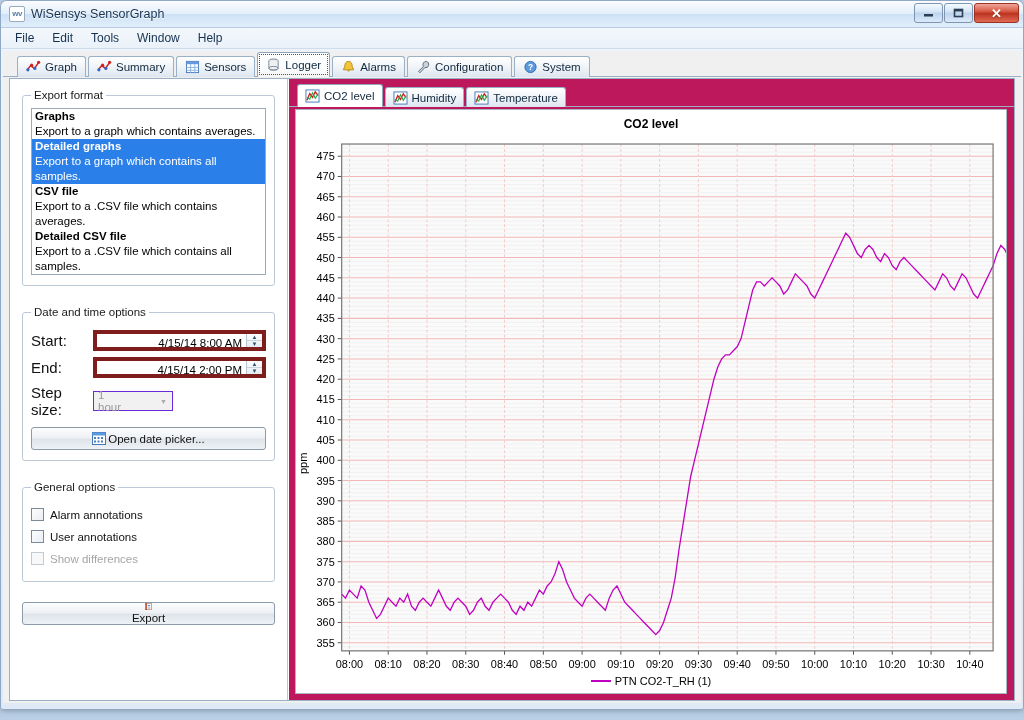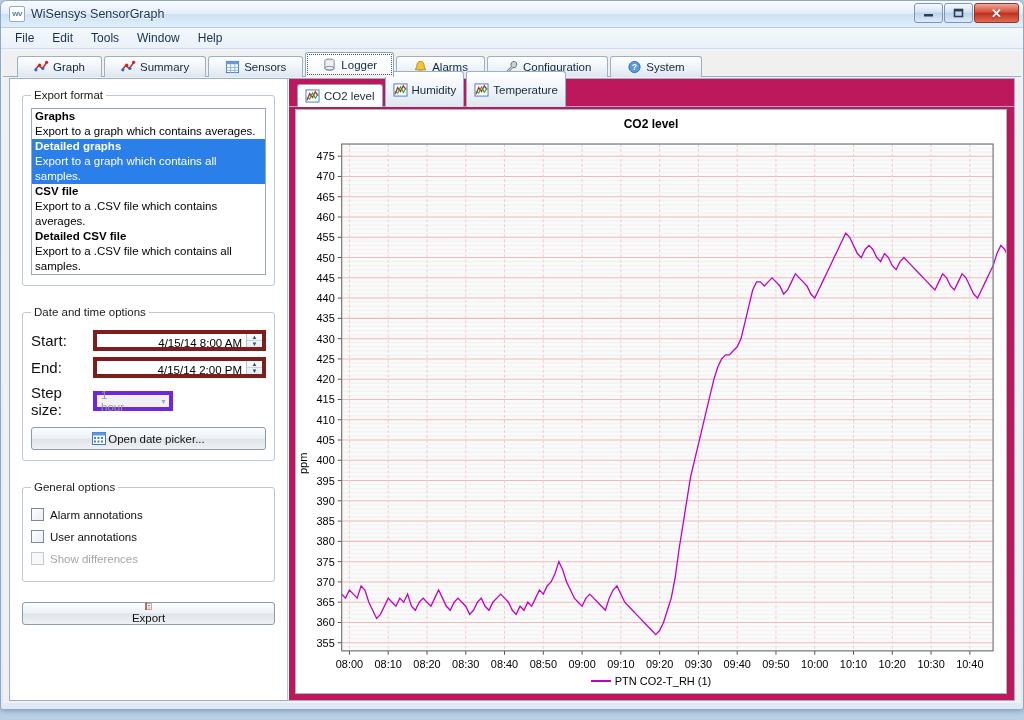--- a/index.html
+++ b/index.html
@@ -77,21 +77,21 @@
 
   
   #tabstrip {
     display: flex; align-items: flex-end; height: 26px;
     padding-left: 14px; gap: 2px;
     border-bottom: 1px solid #9ab0c6;
     background: transparent;
   }
   .tab {
     display: flex; align-items: center; gap: 4px;
-    height: 21px; padding: 0 16px;
+    height: 21px; padding: 0 8px;
     font-size: 11.5px; color: #12283f;
     background: linear-gradient(180deg,#ffffff 0%, #eef3f8 55%, #dde6f0 100%);
     border: 1px solid #9ab0c6; border-bottom: none;
     border-radius: 3px 3px 0 0;
     position: relative; top: 1px;
   }
   .tab.active {
     height: 25px; font-weight: normal;
     background: linear-gradient(180deg,#ffffff 0%, #fafcfe 60%, #f4f4f4 100%);
     border-color: #8fa6bd;
@@ -146,21 +146,21 @@
     display: flex; flex-direction: column;
     background: linear-gradient(180deg,#fbfcfd,#e6ecf2);
   }
   .spin-btns > div {
     flex: 1; display: flex; align-items: center; justify-content: center;
     font-size: 6px; color: #33506e;
   }
   .spin-btns > div:first-child { border-bottom: 1px solid #c9d3de; }
 
   .combo {
-    width: 80px; height: 20px; border: 4px solid #6d28d9;
+    width: 80px; height: 20px; border: 1px solid #6d28d9;
     background: #f1f1f1; display: flex; align-items: center;
     font-size: 11.5px; color: #999; padding-left: 4px; gap: 36px;
   }
   .combo .arrow { margin-left: auto; margin-right: 5px; font-size: 7px; color: #aaa; }
 
   .btn {
     height: 23px; width: 100%;
     border: 1px solid #8d9aa8; border-radius: 3px;
     background: linear-gradient(180deg,#fbfcfd 0%, #eef1f5 48%, #dfe4ea 52%, #eef2f6 100%);
     display: flex; align-items: center; justify-content: center; gap: 2px;
@@ -180,21 +180,21 @@
 
   
   #rightcol { position: absolute; left: 279px; top: 0; right: 0; bottom: 0; background: #be185d; }
   #subtabstrip {
     display: flex; align-items: flex-end; height: 24px;
     padding-left: 8px; gap: 2px; margin-top: 4px;
     border-bottom: 1px solid #9ab0c6;
   }
   .subtab {
     display: flex; align-items: center; gap: 4px;
-    height: 36px; padding: 0 7px; font-size: 11.5px; color: #12283f;
+    height: 20px; padding: 0 7px; font-size: 11.5px; color: #12283f;
     background: linear-gradient(180deg,#ffffff 0%, #eef3f8 55%, #dde6f0 100%);
     border: 1px solid #9ab0c6; border-bottom: none;
     border-radius: 3px 3px 0 0; position: relative; top: 1px;
   }
   .subtab.active {
     height: 23px;
     background: #ffffff; border-color: #8fa6bd; z-index: 3;
   }
 
   #chartbox {

